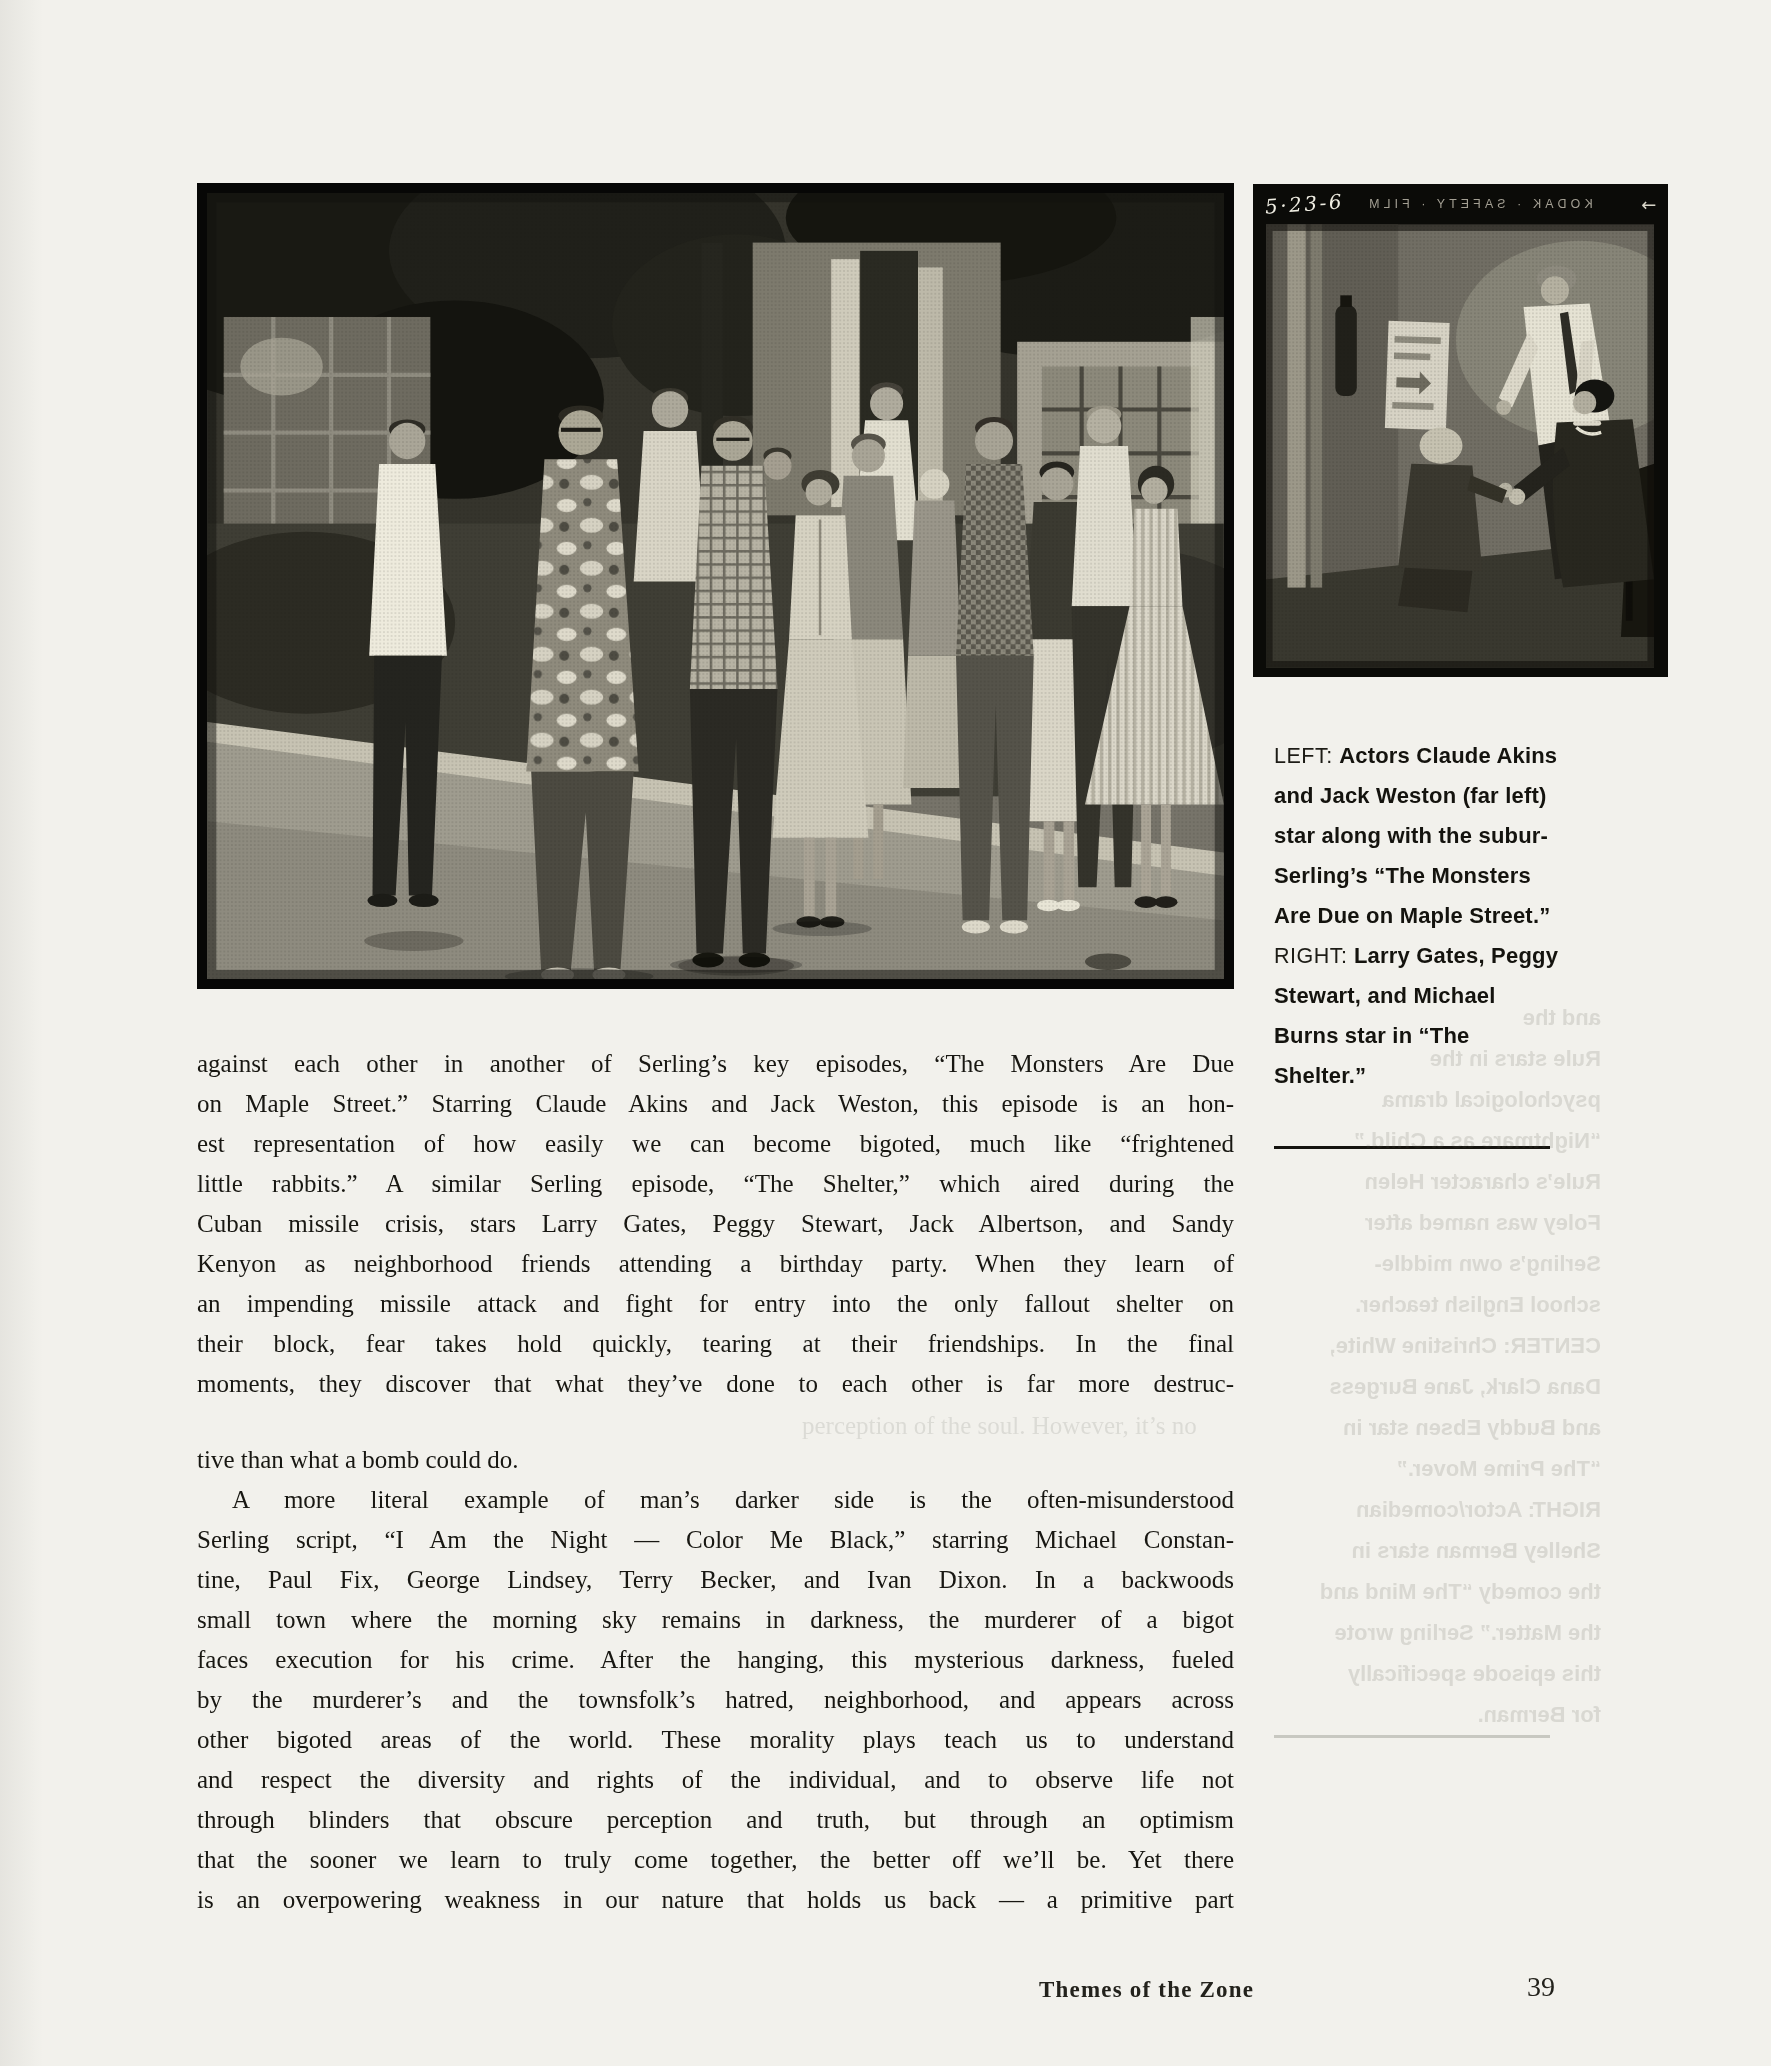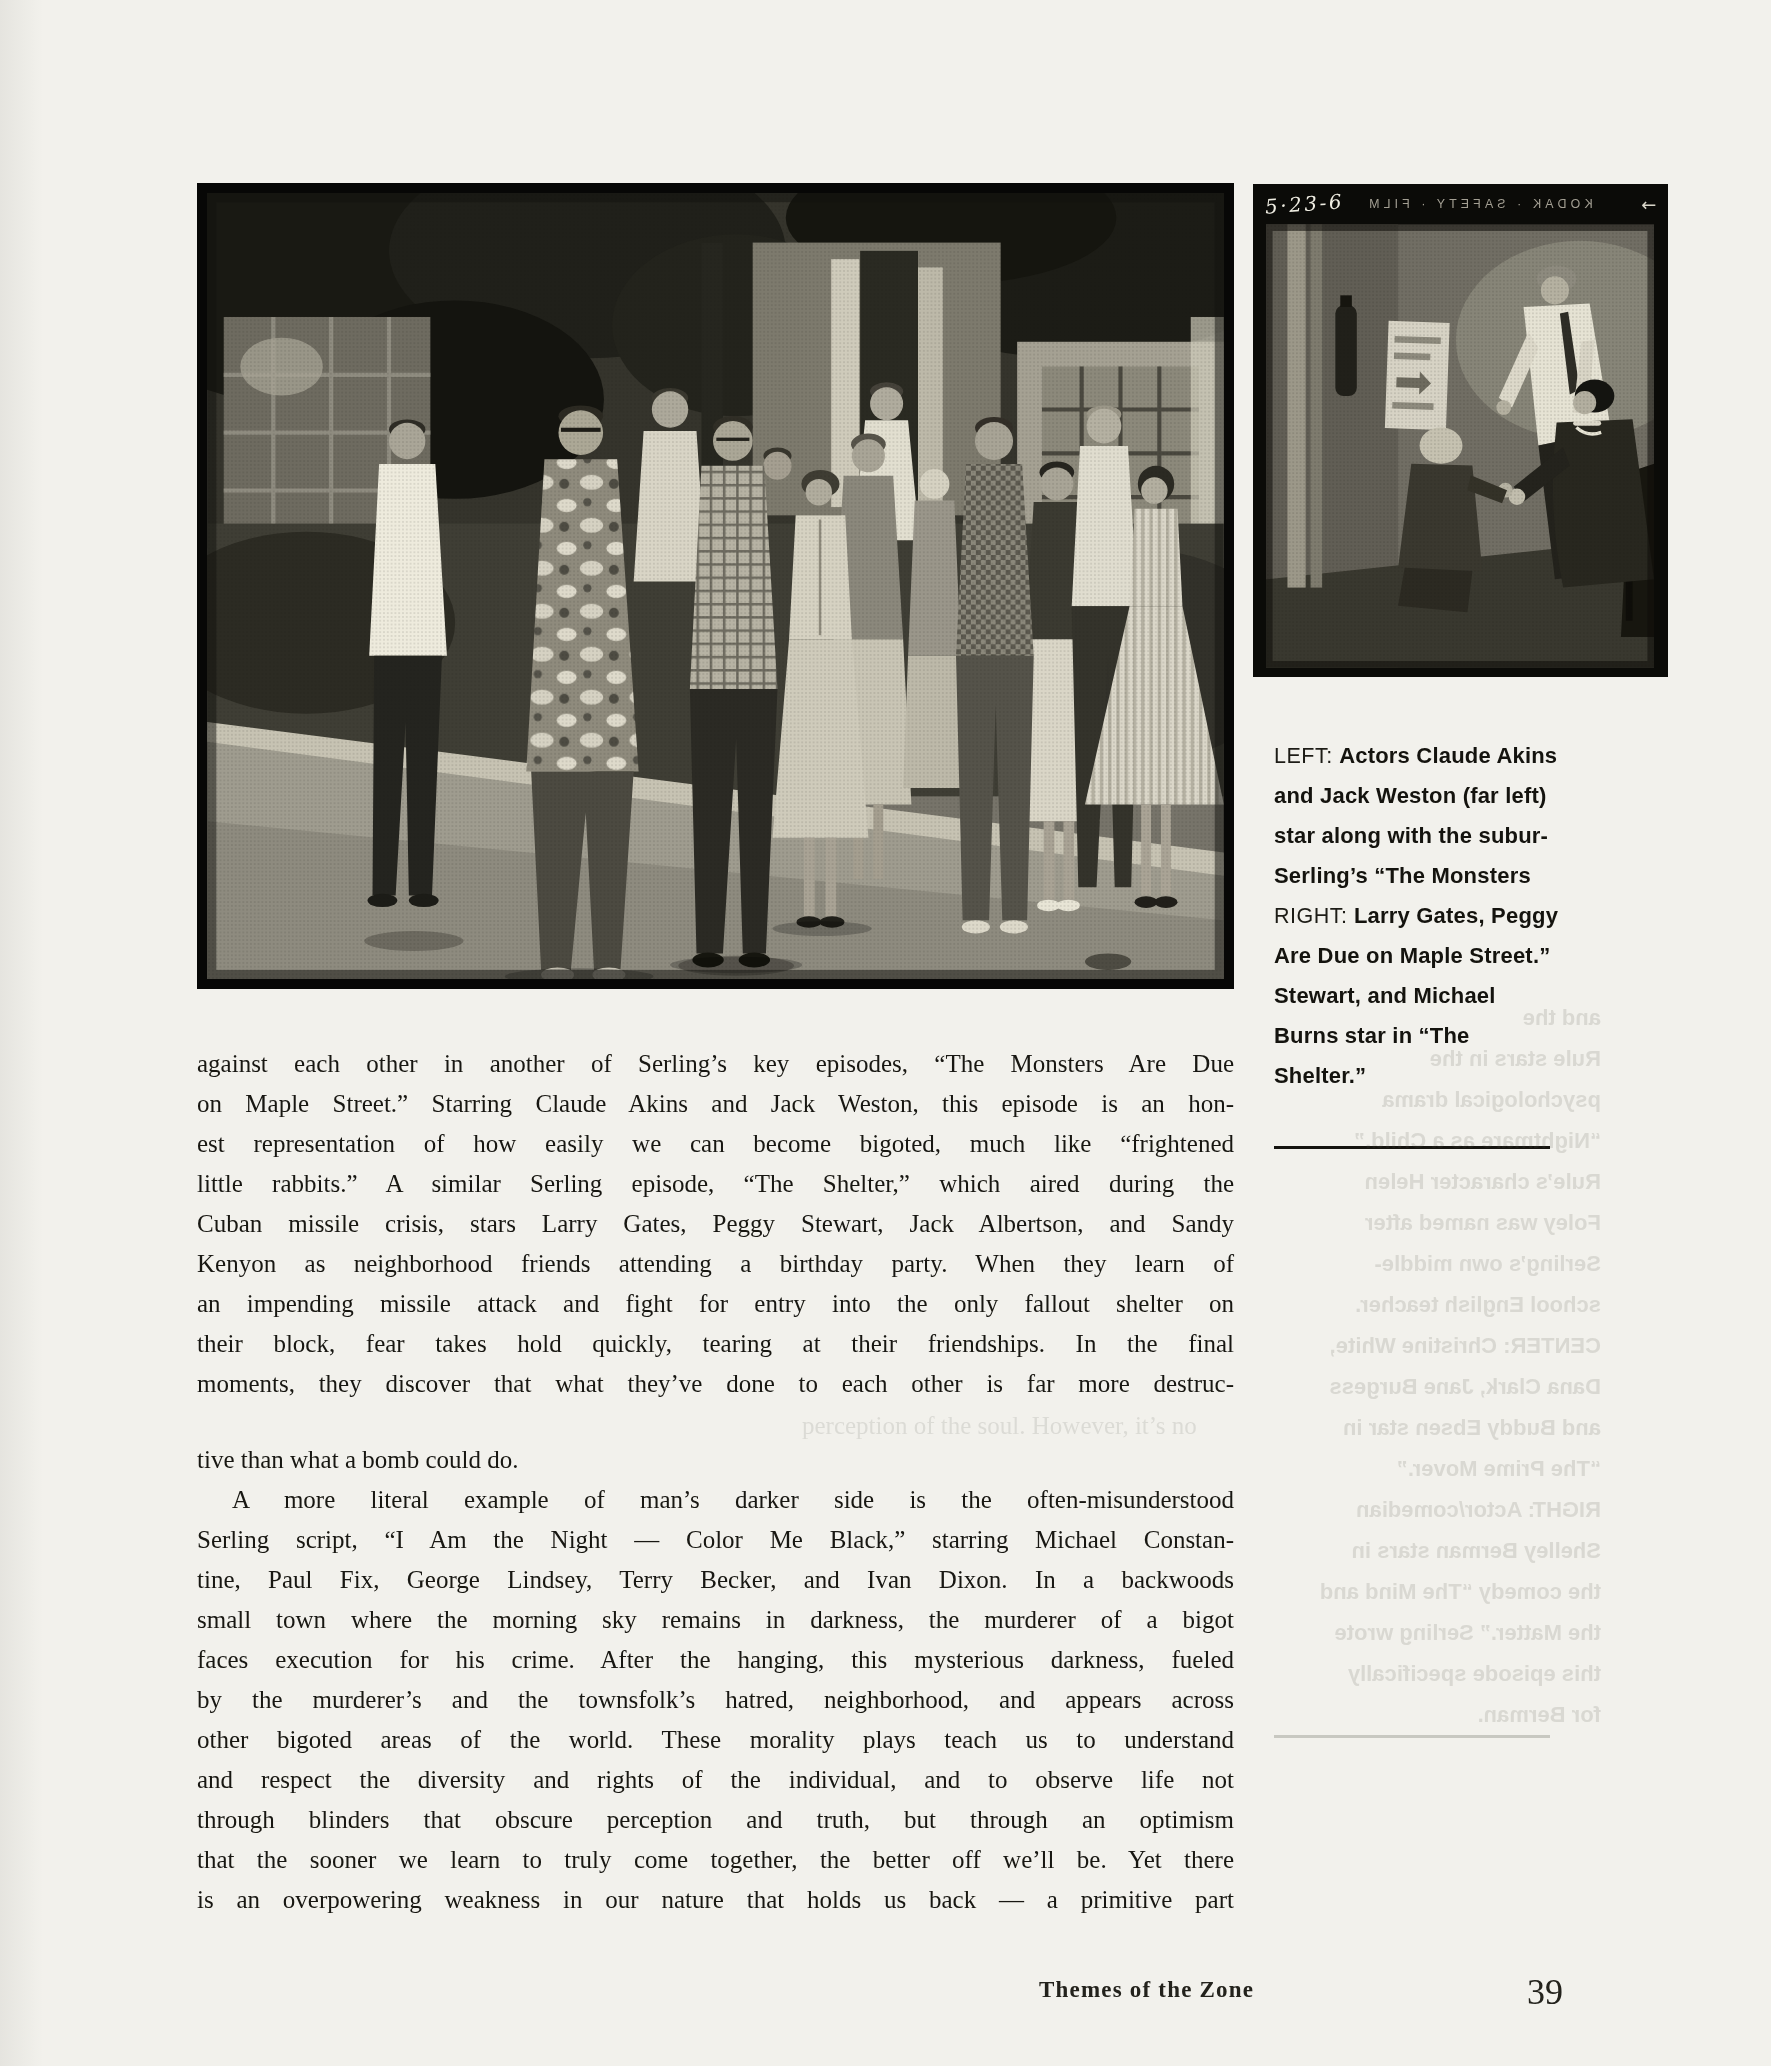--- a/index.html
+++ b/index.html
@@ -41,21 +41,21 @@
   
   .body-text{position:absolute;left:197px;top:1044px;width:1037px;z-index:2;
         font-size:25px;line-height:40px;color:#181712;}
   .bline{text-align:justify;text-align-last:justify;}
   .bline.flush{text-align-last:left;margin-top:36px;}
   .bline.ind{text-indent:35px;}
 
   
   .footer-title{position:absolute;left:1039px;top:1977px;font-size:23px;letter-spacing:1.2px;
         color:#23221c;font-weight:bold;}
-  .footer-page{position:absolute;left:1527px;top:1971px;font-size:36px;color:#23221c;}
+  .footer-page{position:absolute;left:1527px;top:1971px;font-size:28px;color:#23221c;}
 </style>
 </head>
 <body>
 
 <div class="page">
   <div class="edge-shade"></div>
 
   <figure class="photo-main" style="margin:0">
     <svg width="1017" height="786" viewBox="0 0 1230 951">
       <defs>
@@ -325,22 +325,22 @@
       <div class="gline">the comedy “The Mind and</div>
       <div class="gline">the Matter.” Serling wrote</div>
       <div class="gline">this episode specifically</div>
       <div class="gline">for Berman.</div>
     </div>
   <div class="caption">
       <div class="cap-line"><span class="cap-tag">LEFT: </span>Actors Claude Akins</div>
       <div class="cap-line">and Jack Weston (far left)</div>
       <div class="cap-line">star along with the subur-</div>
       <div class="cap-line">Serling’s “The Monsters</div>
+      <div class="cap-line">Are Due on Maple Street.”</div>
       <div class="cap-line"><span class="cap-tag">RIGHT: </span>Larry Gates, Peggy</div>
-      <div class="cap-line">Are Due on Maple Street.”</div>
       <div class="cap-line">Stewart, and Michael</div>
       <div class="cap-line">Burns star in “The</div>
       <div class="cap-line">Shelter.”</div>
     </div>
   <div class="caption-rule"></div>
   <div class="ghost-rule"></div>
   <div class="body-ghost">perception of the soul. However, it’s no</div>
 
   <div class="body-text">
       <div class="para">

